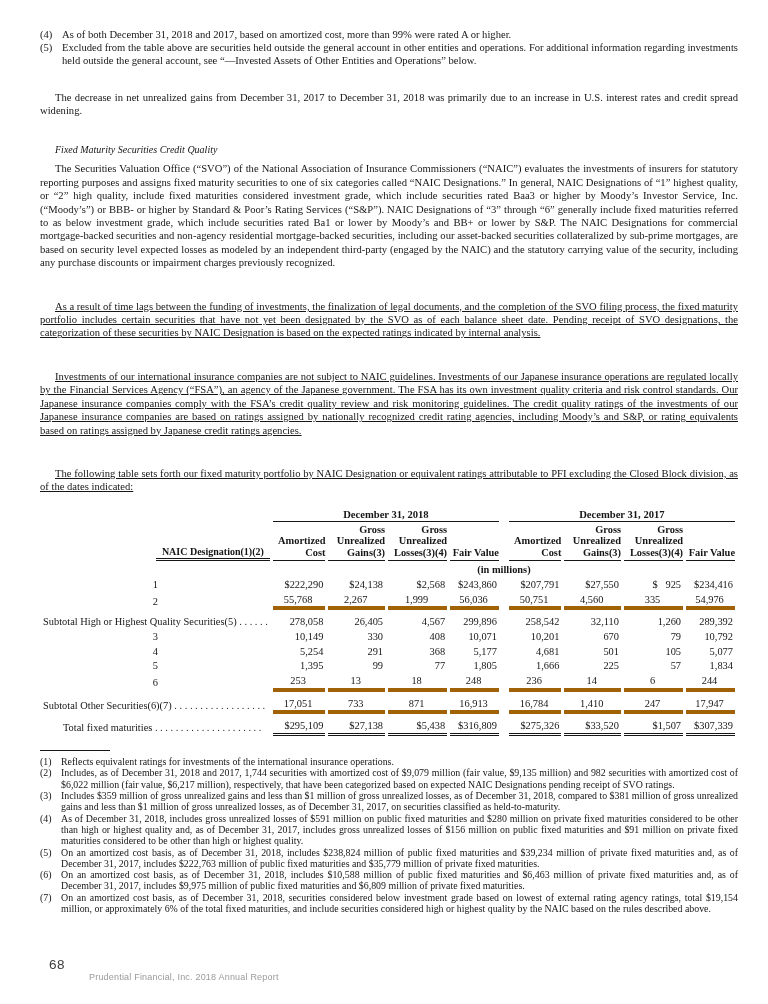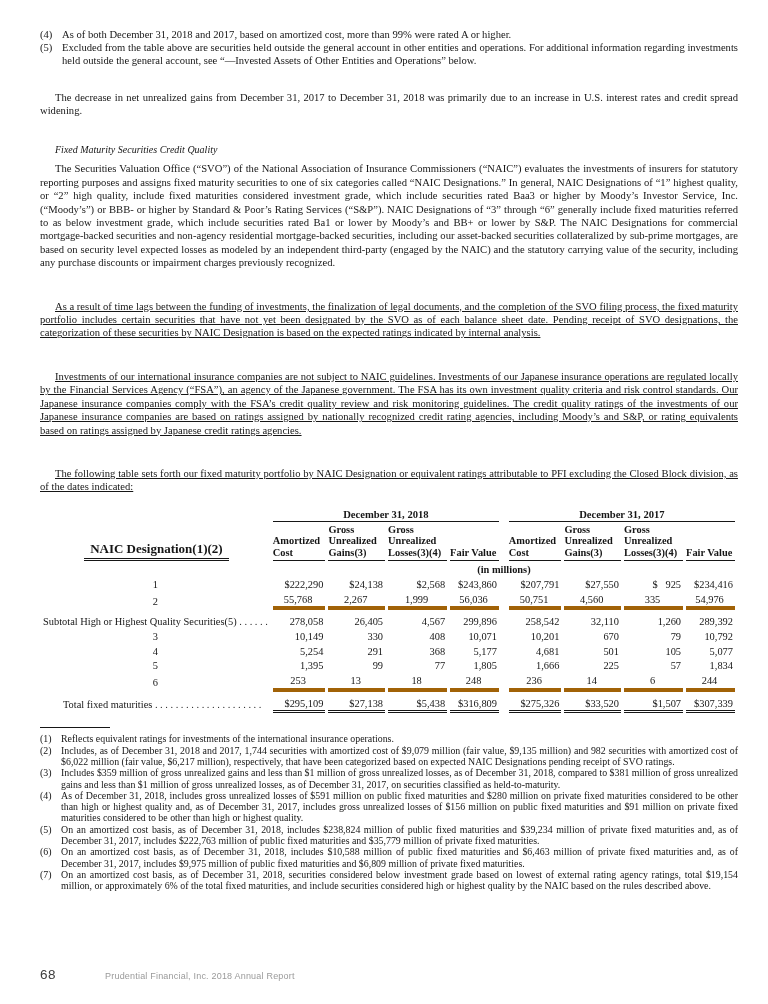--- a/index.html
+++ b/index.html
@@ -21,38 +21,38 @@
   .para { font-size:10.6px; line-height:13.4px; text-align:justify; text-indent:15px; }
   .intro { margin-top:23px; }
   .heading { margin:27px 0 7px 15px; font-size:10px; font-style:italic; font-weight:normal; }
   .pgap { margin-top:30px;text-decoration:underline; }
 
   
   table.fm { margin-top:15px; border-collapse:separate; border-spacing:3px 0; font-size:10.4px; color:#161616; }
   col.c-label { width:185px; } col.c-n1 { width:56px; } col.c-n2 { width:62px; }
   col.c-n3 { width:66px; } col.c-n4 { width:54px; } col.c-sp { width:5px; }
   th.grp { font-weight:bold; text-align:center; border-bottom:1.2px solid #161616; padding-bottom:1px; font-size:10.6px; }
-  th.colh { font-weight:bold; text-align:left; vertical-align:bottom; border-bottom:1px solid #161616; line-height:11.5px; padding:2px 0 2px; font-size:10.4px; }
-  th.rowh { vertical-align:bottom; text-align:center; font-size:13px; padding-bottom:0; font-weight:bold; }
+  th.colh { font-weight:bold; text-align:right; vertical-align:bottom; border-bottom:1px solid #161616; line-height:11.5px; padding:2px 0 2px; font-size:10.4px; }
+  th.rowh { vertical-align:bottom; text-align:right; font-size:10px; padding-bottom:0; font-weight:bold; }
   th.rowh .rowh-u { display:inline-block; border-bottom:3px double #161616; padding:0 6px 1px 6px; }
   td.units { text-align:center; font-weight:bold; padding:3px 0 2px 0; font-size:10.4px; }
   tbody td { padding:1.8px 2px 1.8px 0; }
   td.num { text-align:right; white-space:nowrap; }
   td.lab { white-space:nowrap; overflow:hidden; }
   td.lab.center { text-align:center; }
   td.lab.indent { padding-left:20px; }
   tr.spaced td { padding-top:6px; }
   td.rule { border-bottom:4px solid #a16207;text-align:center; }
   td.dbl  { border-bottom:3px double #161616; }
   td.sp   { border:none; }
 
   .fn-rule { margin-top:14px; width:70px; border-top:1px solid #161616; height:0; }
 
   .footer { position:absolute; left:40px; bottom:22px; display:flex; align-items:baseline;
-            font-family:"Liberation Sans", sans-serif; }
+            font-family:"Liberation Sans", sans-serif;flex-direction:column; }
   .pgnum { font-size:13.5px; color:#3d3d3d; letter-spacing:0.5px; }
   .rpt { font-size:9px; color:#9a9a9a; margin-left:9px; letter-spacing:0.2px;padding-left:40px; }
 </style>
 </head>
 <body>
 
 <div class="page">
 
   <div class="fn-list top" id="top-fns">
       <div class="fn-item">
@@ -190,20 +190,32 @@
           <td class="num rule">13</td>
           <td class="num rule">18</td>
           <td class="num rule">248</td>
           <td class="sp"></td>
           <td class="num rule">236</td>
           <td class="num rule">14</td>
           <td class="num rule">6</td>
           <td class="num rule">244</td>
         </tr>
         <tr class="spaced">
+          <td class="lab left">Subtotal Other Securities(6)(7) . . . . . . . . . . . . . . . . . .</td>
+          <td class="num rule">17,051</td>
+          <td class="num rule">733</td>
+          <td class="num rule">871</td>
+          <td class="num rule">16,913</td>
+          <td class="sp"></td>
+          <td class="num rule">16,784</td>
+          <td class="num rule">1,410</td>
+          <td class="num rule">247</td>
+          <td class="num rule">17,947</td>
+        </tr>
+        <tr class="spaced">
           <td class="lab indent">Total fixed maturities  . . . . . . . . . . . . . . . . . . . . .</td>
           <td class="num dbl">$295,109</td>
           <td class="num dbl">$27,138</td>
           <td class="num dbl">$5,438</td>
           <td class="num dbl">$316,809</td>
           <td class="sp"></td>
           <td class="num dbl">$275,326</td>
           <td class="num dbl">$33,520</td>
           <td class="num dbl">$1,507</td>
           <td class="num dbl">$307,339</td>

